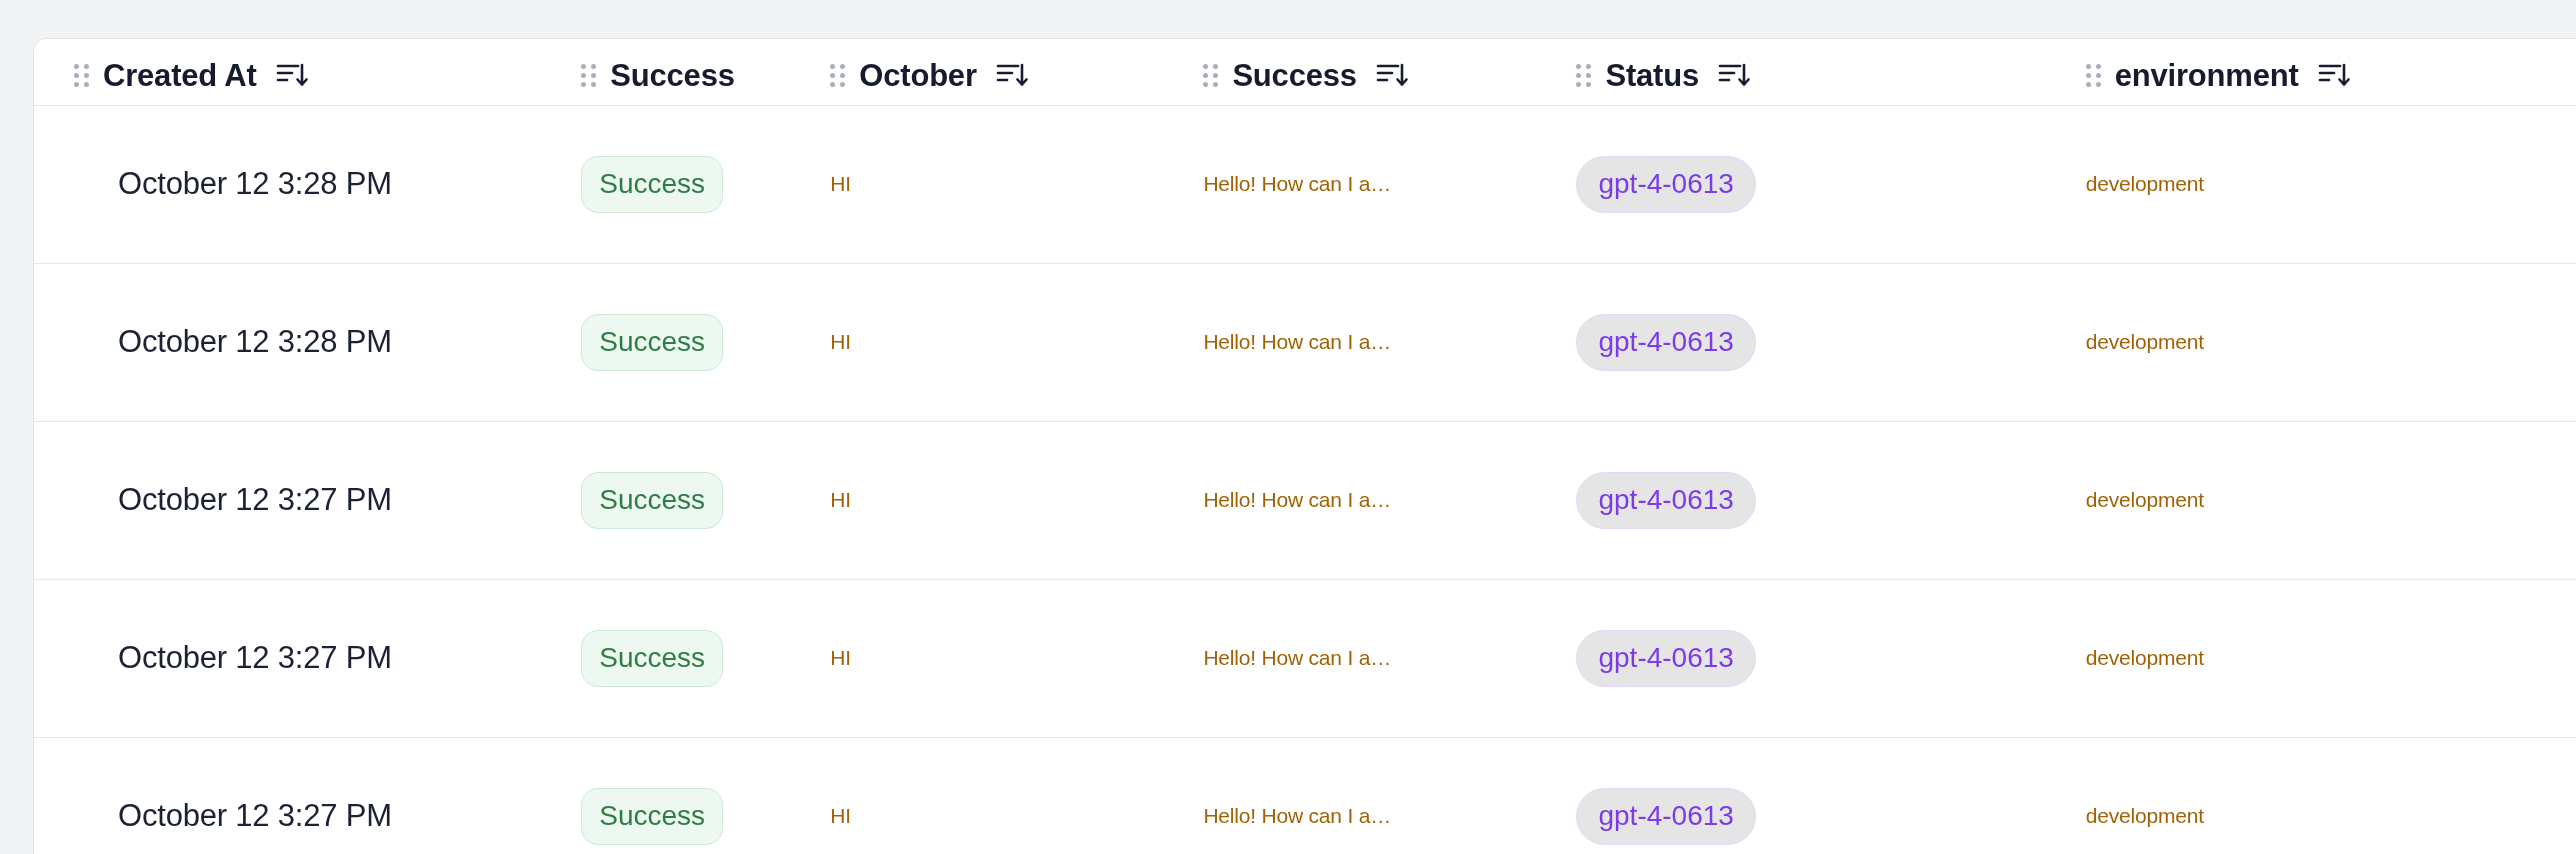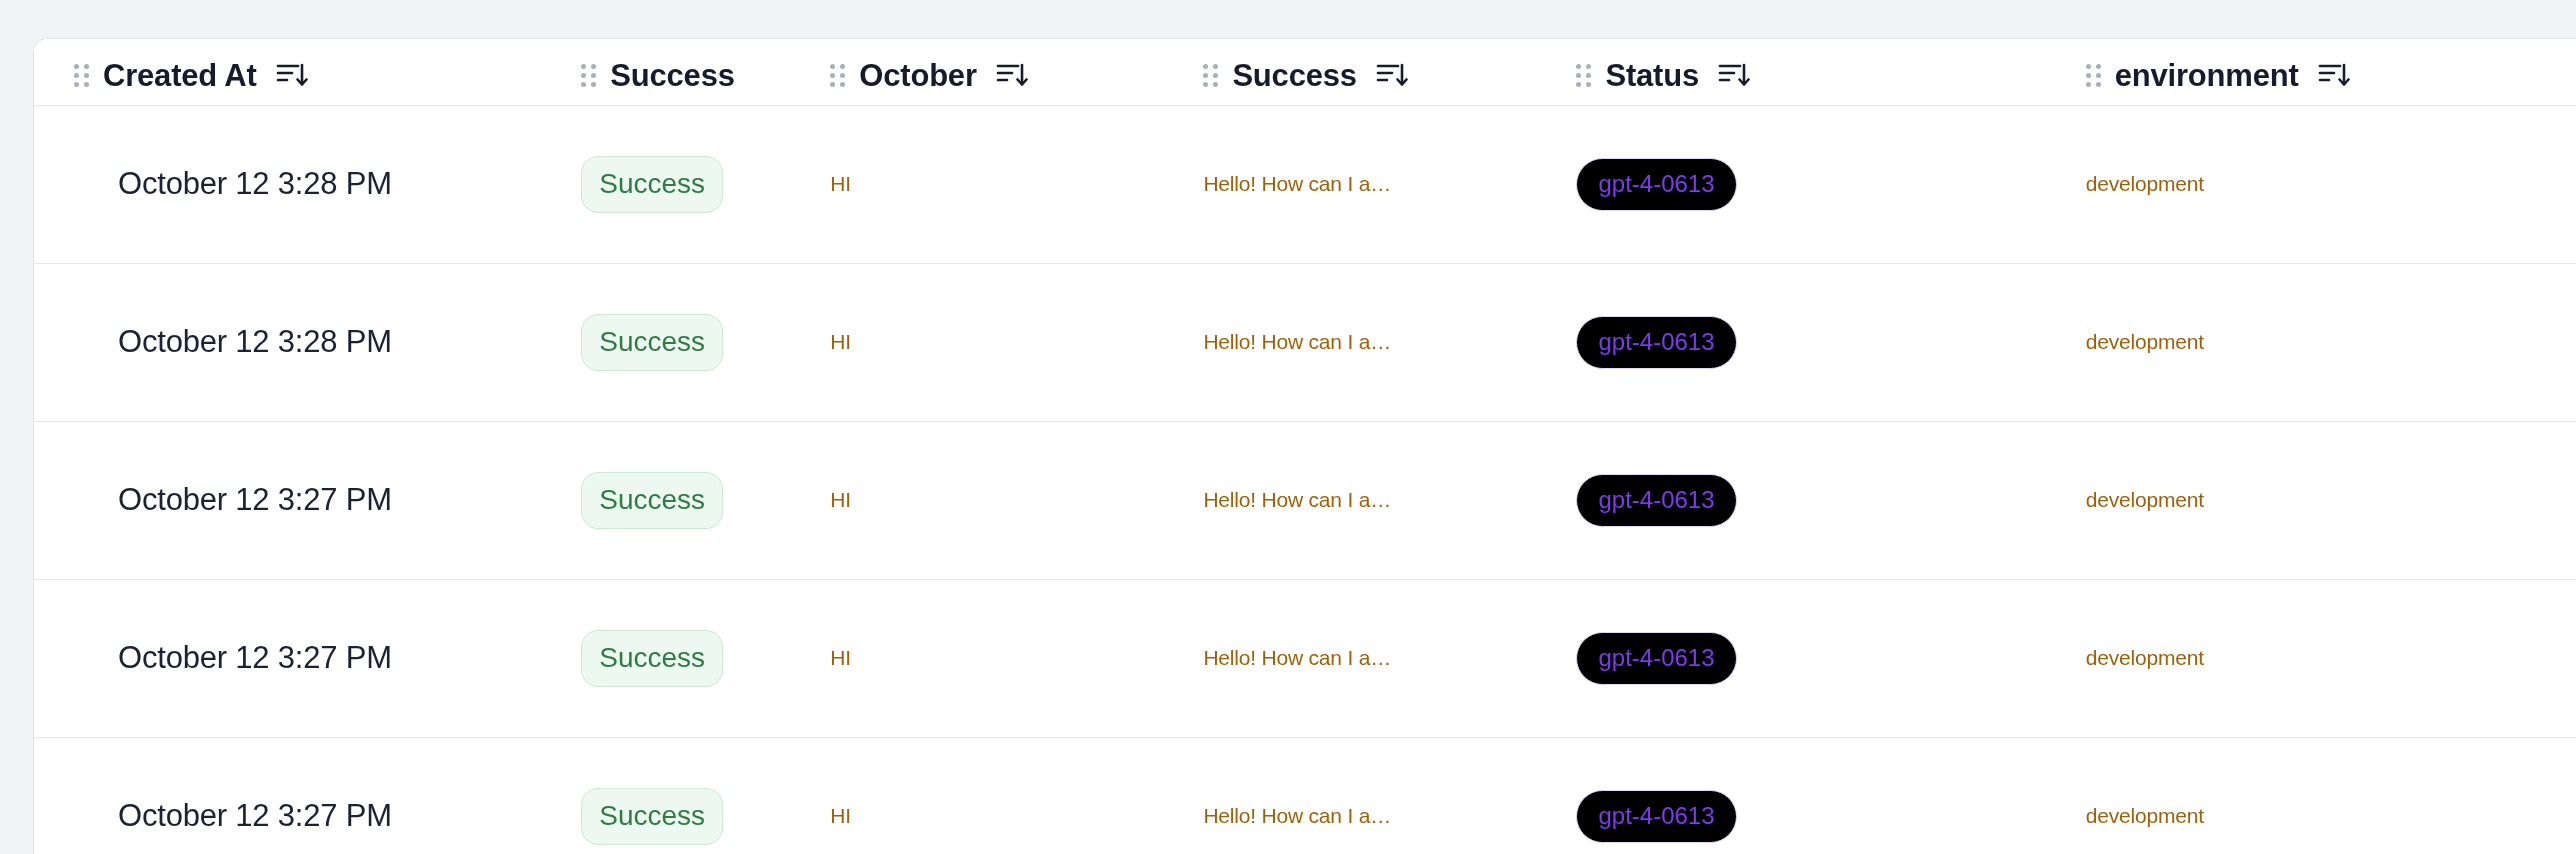--- a/index.html
+++ b/index.html
@@ -132,24 +132,24 @@
     color: #2f7d45;
     background: #edf9f0;
     border: 1px solid #cbe9d4;
     border-radius: 17px;
     padding: 13px 17px 14px;
     white-space: nowrap;
   }
 
   .badge-model {
     display: inline-block;
-    font-size: 24px;
+    font-size: 28px;
     line-height: 1;
     color: #7c3aed;
-    background: #000000;
+    background: #e5e5e5;
     border: 1px solid #e3d7fb;
     border-radius: 991px;
     padding: 13px 21px 14px;
     white-space: nowrap;
   }
 </style>
 </head>
 <body>
 
 <div class="card">

